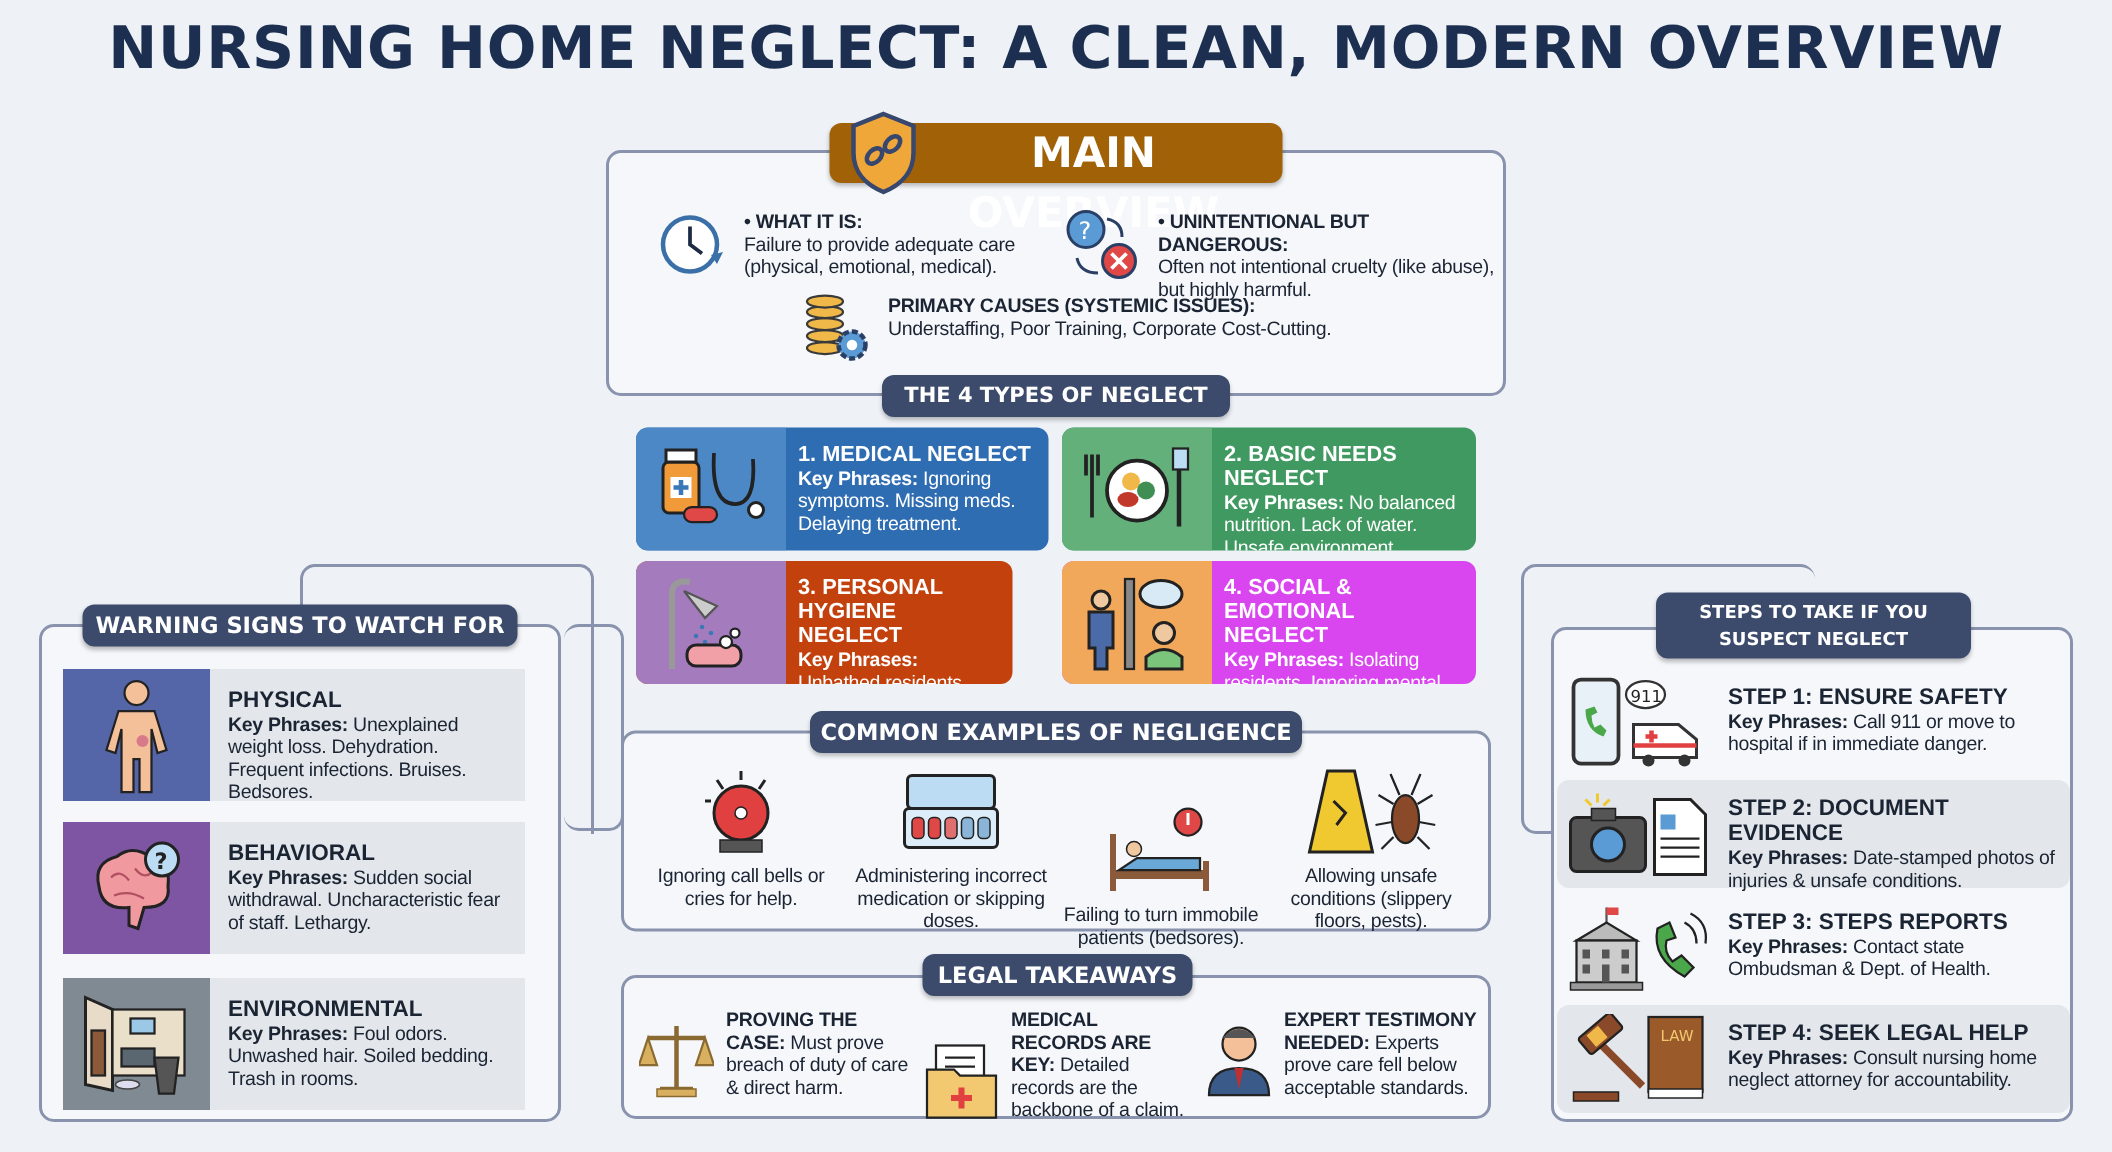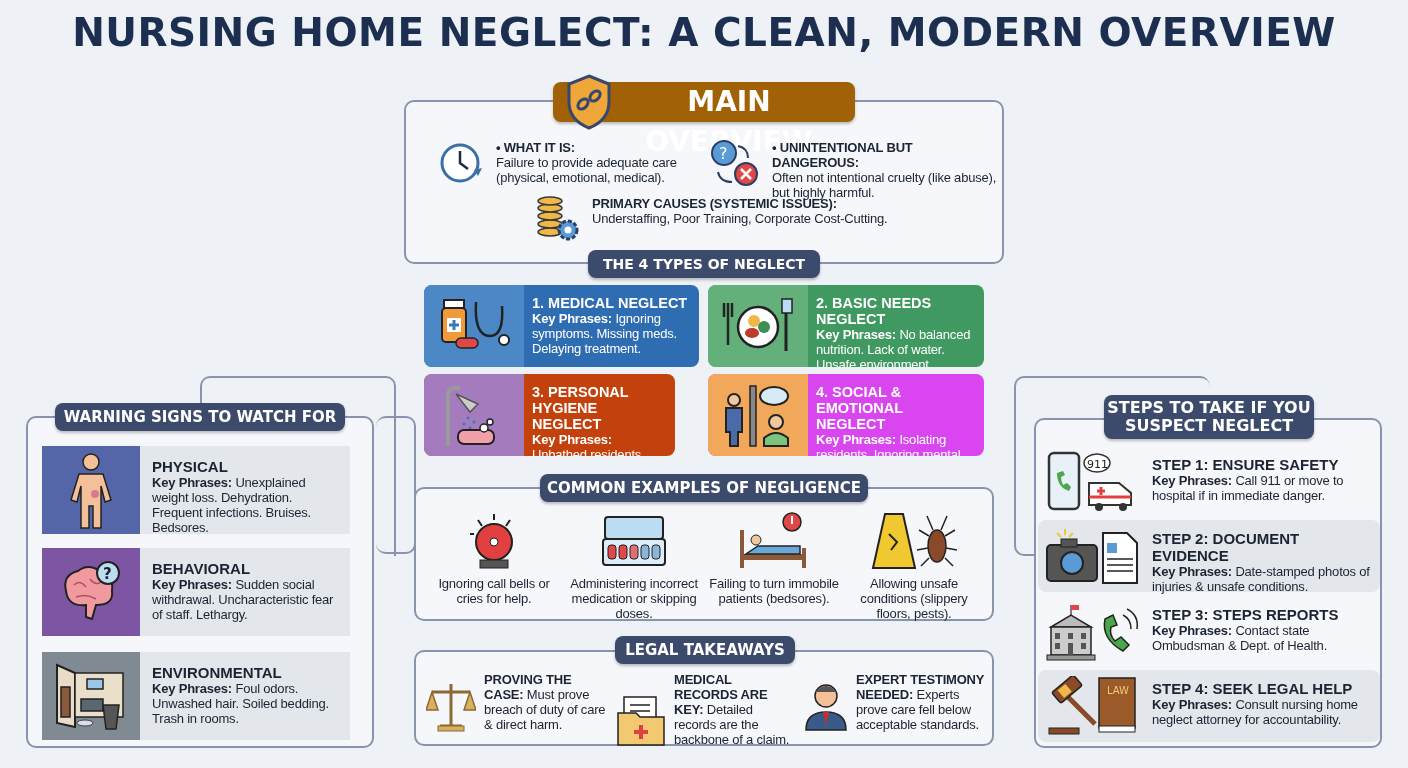--- a/index.html
+++ b/index.html
@@ -236,21 +236,21 @@
           <rect x="9" y="32" width="8" height="14" rx="3" fill="#e04848"></rect>
           <rect x="20" y="32" width="8" height="14" rx="3" fill="#e04848"></rect>
           <rect x="31" y="32" width="8" height="14" rx="3" fill="#e07070"></rect>
           <rect x="42" y="32" width="8" height="14" rx="3" fill="#8ab4d8"></rect>
           <rect x="53" y="32" width="8" height="14" rx="3" fill="#8ab4d8"></rect>
         </g>
       </svg>
     </div>
   <div class="txt">Administering incorrect medication or skipping doses.</div>
 </div>
-<div class="ex" style="left:704px;top:506px">
+<div class="ex" style="left:704px;top:532px">
   <div class="ic">
       <svg width="76" height="62" viewBox="0 0 76 62">
         <circle cx="56" cy="12" r="9" fill="#e04848" stroke="#222" stroke-width="1.5"></circle>
         <path d="M56 6 V14" stroke="#fff" stroke-width="2"></path>
         <path d="M6 20 V58 M68 38 V58" stroke="#8a5a3a" stroke-width="4"></path>
         <rect x="6" y="44" width="62" height="6" fill="#8a5a3a"></rect>
         <circle cx="20" cy="30" r="5" fill="#f0c8a0" stroke="#222"></circle>
         <path d="M22 36 H64 V44 H10 Z" fill="#6aa8d8" stroke="#222" stroke-width="1.5"></path>
       </svg>
     </div>
@@ -292,21 +292,21 @@
   <svg width="44" height="52" viewBox="0 0 44 52">
       <circle cx="22" cy="16" r="11" fill="#f4c09a" stroke="#222" stroke-width="1.5"></circle>
       <path d="M11 12 Q22 0 33 12" fill="#555"></path>
       <path d="M2 50 Q2 32 22 32 Q42 32 42 50 Z" fill="#3a5a8a" stroke="#222" stroke-width="1.5"></path>
       <path d="M19 32 L22 46 L25 32 Z" fill="#c03030"></path>
     </svg>
   <div class="txt" style="width:130px"><span class="b">EXPERT TESTIMONY NEEDED:</span><span> Experts prove care fell below acceptable standards.</span></div>
 </div>
 
 <div class="panel" style="left:1034px;top:418px;width:348px;height:330px"></div>
-<div class="badge" style="left:1104px;top:395px;width:210px;height:44px;font-size:16px;line-height:18px;padding-top:4px">
+<div class="badge" style="left:1104px;top:395px;width:210px;height:44px;font-size:12px;line-height:18px;padding-top:4px">
   <div>STEPS TO TAKE IF YOU</div>
   <div>SUSPECT NEGLECT</div>
 </div>
 
 <div class="step" style="top:446px">
   <div class="ic">
       <svg width="96" height="62" viewBox="0 0 96 62">
         <rect x="4" y="2" width="30" height="56" rx="5" fill="#e8f0f8" stroke="#333" stroke-width="2.5"></rect>
         <path d="M12 22 Q12 36 24 40 L26 36 L22 32 L18 34 Q16 30 16 26 L20 24 L18 20 Z" fill="#4aa84a"></path>
         <ellipse cx="52" cy="12" rx="13" ry="9" fill="#fff" stroke="#333" stroke-width="1.5"></ellipse>

